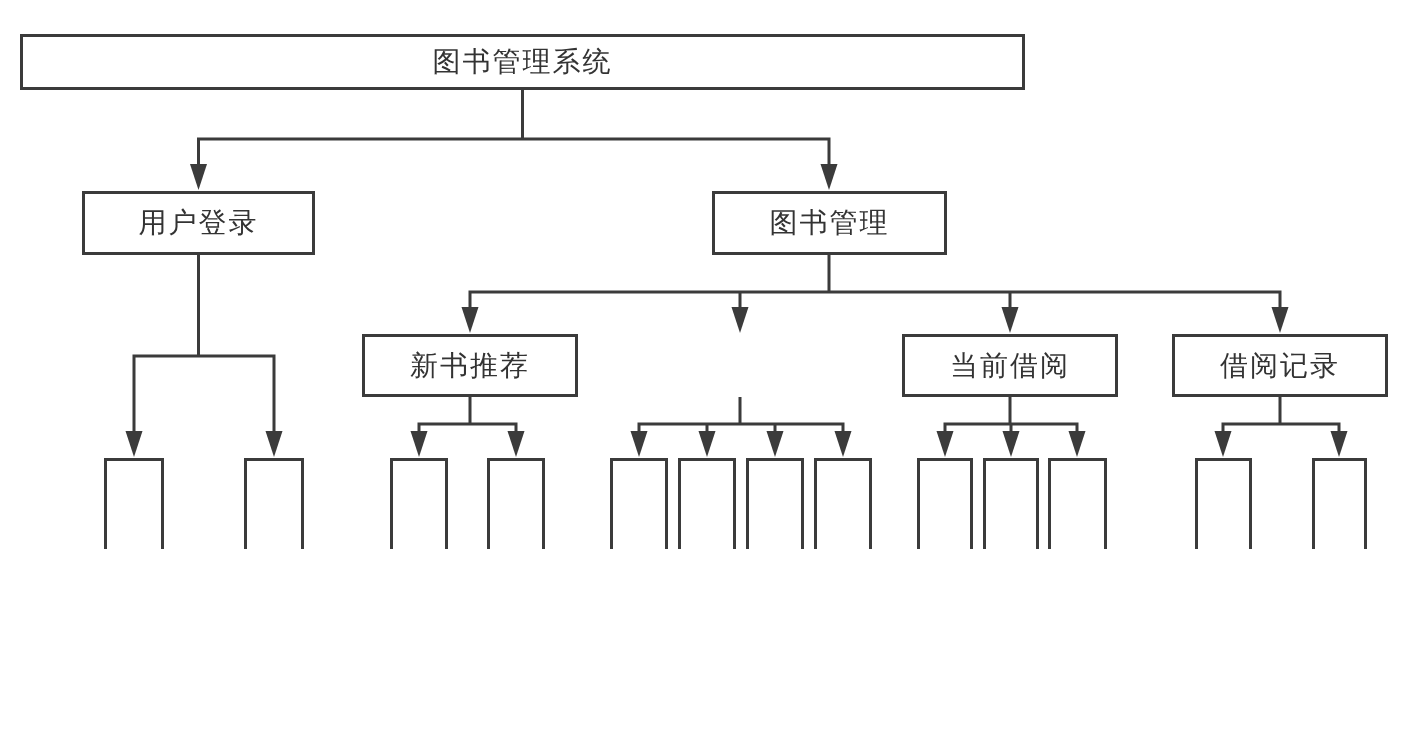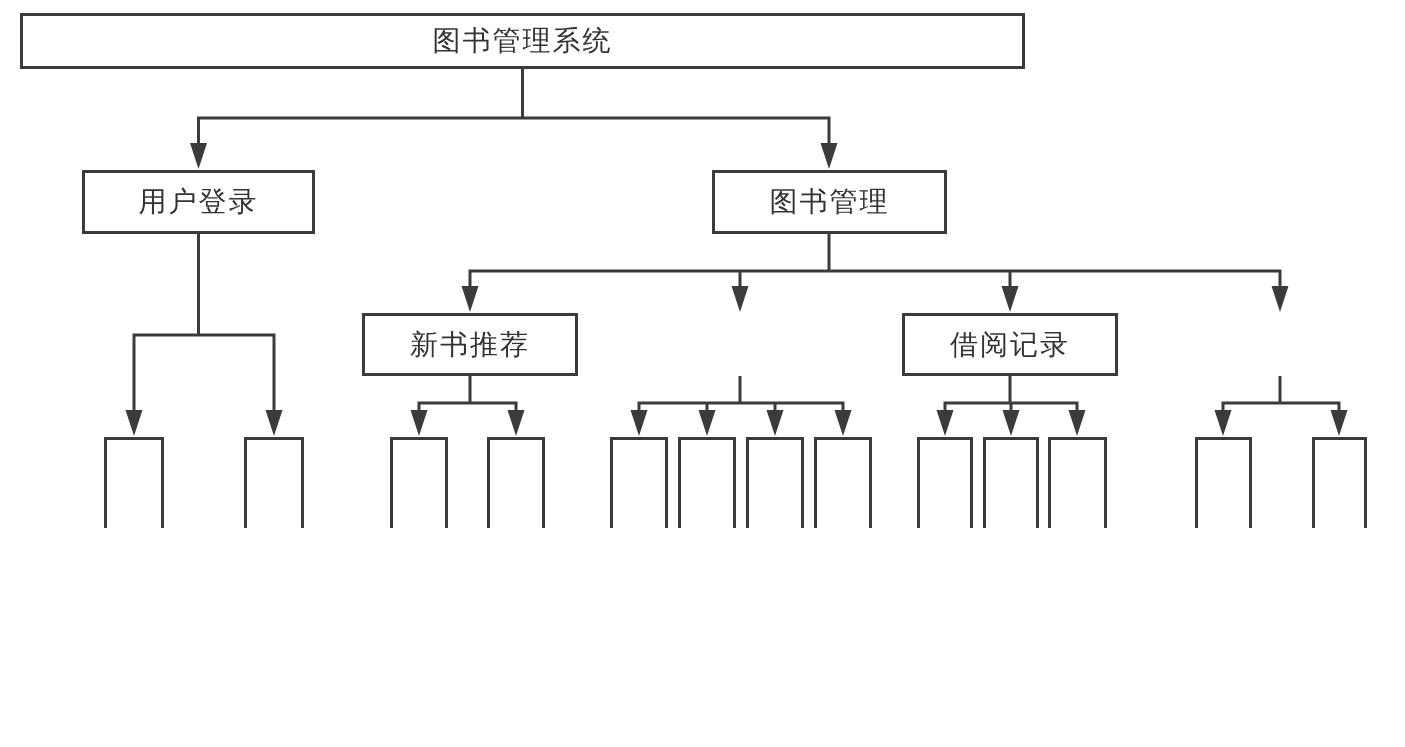--- a/index.html
+++ b/index.html
@@ -8,20 +8,21 @@
     --watermark:#aaaaaa;
     --bg:#ffffff;
   }
   html,body{margin:0;padding:0;background:var(--bg);}
   #stage{
     position:relative;
     width:1405px;height:528px;
     background:var(--bg);
     font-family:"Liberation Sans","DejaVu Sans",sans-serif;
     overflow:hidden;
+    margin-top:21px;
   }
   #connectors{position:absolute;left:0;top:0;width:1405px;height:747px;}
   #connectors path{stroke:var(--line);stroke-width:3;fill:none;}
   #connectors polygon{fill:var(--line);stroke:none;}
   .node{
     position:absolute;
     box-sizing:border-box;
     border:3px solid var(--line);
     background:#fff;
     display:flex;
@@ -128,20 +129,23 @@
     <span>用户登录</span>
   </div>
   <div class="node h" style="left:362px;top:313px;width:216px;height:63px">
     <span>新书推荐</span>
   </div>
 
   <div class="node h" style="left:712px;top:170px;width:235px;height:64px">
     <span>图书管理</span>
   </div>
   <div class="node h" style="left:902px;top:313px;width:216px;height:63px">
+    <span>当前借阅</span>
+  </div>
+  <div class="node h" style="left:1172px;top:313px;width:216px;height:63px">
     <span>借阅记录</span>
   </div>
 
   <div class="node v" style="left:104px;top:437px;width:60px;height:298px">
     <span>用户登录</span>
   </div>
   <div class="node v" style="left:244px;top:437px;width:60px;height:298px">
     <span>注销登录</span>
   </div>
 

